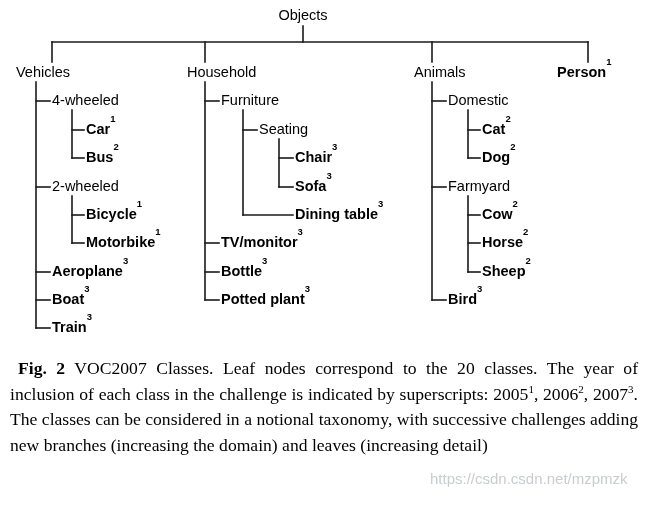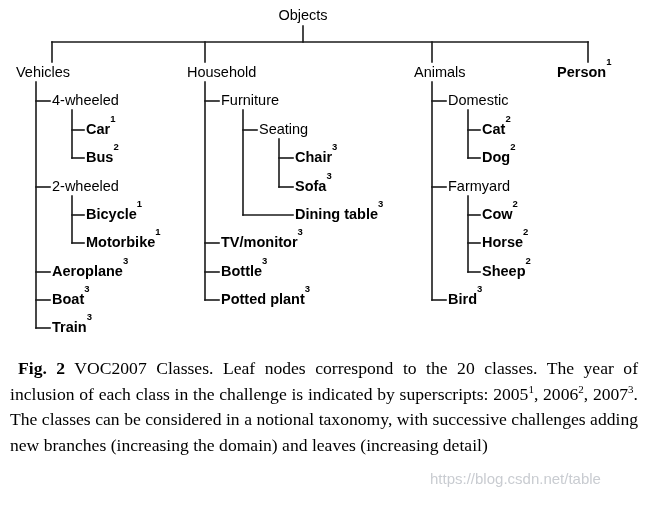--- a/index.html
+++ b/index.html
@@ -180,15 +180,15 @@
     </svg>
   </div>
 
   <div id="figure-caption">
     <span class="fig-label">Fig. 2</span>
     <span class="caption-body">
       <span>VOC2007 Classes. Leaf nodes correspond to the 20 classes. The year of inclusion of each class in the challenge is indicated by superscripts: 2005</span><span class="sup">1</span><span>, 2006</span><span class="sup">2</span><span>, 2007</span><span class="sup">3</span><span>. The classes can be considered in a notional taxonomy, with successive challenges adding new branches (increasing the domain) and leaves (increasing detail)</span>
     </span>
   </div>
 
-  <div id="watermark">https://blog.csdn.net/table</div>
+  <div id="watermark">https://csdn.csdn.net/mzpmzk</div>
 
 </div>
 
 </body></html>

